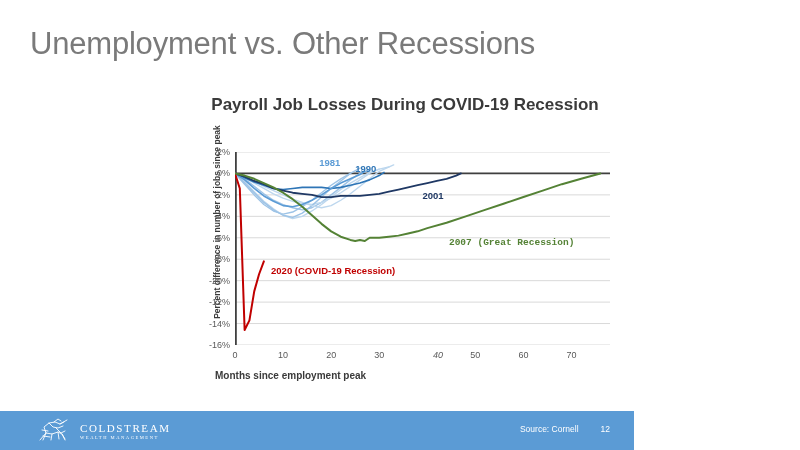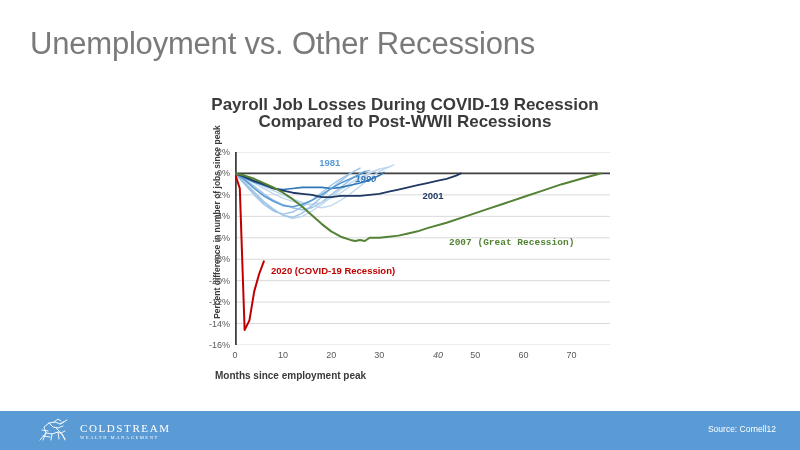--- a/index.html
+++ b/index.html
@@ -107,21 +107,21 @@
     font-size: 9.5px;
     font-weight: bold;
     white-space: nowrap;
   }
 
   
   #footer {
     position: absolute;
     left: 0;
     bottom: 0;
-    width: 800px;
+    width: 634px;
     height: 39px;
     background: #5b9bd5;
   }
   #brand {
     position: absolute;
     left: 34px;
     top: 7px;
     display: flex;
     align-items: center;
     gap: 8px;
@@ -136,34 +136,34 @@
     font-size: 4.6px;
     letter-spacing: 1.5px;
     font-family: "Liberation Serif", serif;
   }
   #footer-right {
     position: absolute;
     right: 24px;
     top: 13px;
     display: flex;
     align-items: center;
+    gap: 22px;
     color: #ffffff;
     font-size: 8.5px;
   }
 </style>
 </head>
 <body>
 
 <div id="slide-title">Unemployment vs. Other Recessions</div>
 
 <div id="chart-area">
 
   <div id="chart-title">
     <div>Payroll Job Losses During COVID-19 Recession</div>
-    <div>Compared to Post-WWII Recessions</div>
   </div>
 
   <div id="y-axis-title">Percent difference in number of jobs since peak</div>
 
   <div id="x-axis-title">Months since employment peak</div>
 
   <div id="plot">
     <svg id="plot-svg" width="375" height="193" viewBox="0 0 375 193">
         <line x1="0" x2="375" y1="0" y2="0" stroke="#d9d9d9" stroke-width="1"></line>
         <line x1="0" x2="375" y1="21.444444444444457" y2="21.444444444444457" stroke="#d9d9d9" stroke-width="1"></line>
@@ -203,21 +203,21 @@
       <div class="xtick" style="left: 48.0769px;">10</div>
       <div class="xtick" style="left: 96.1538px;">20</div>
       <div class="xtick" style="left: 144.231px;">30</div>
       <div class="xtick" style="left: 203px; font-style: italic;">40</div>
       <div class="xtick" style="left: 240.385px;">50</div>
       <div class="xtick" style="left: 288.462px;">60</div>
       <div class="xtick" style="left: 336.538px;">70</div>
       <div class="series-label" style="left: 36.0577px; top: 112.583px; color: rgb(192, 0, 0);">2020 (COVID-19 Recession)</div>
       <div class="series-label" style="left: 213.942px; top: 84.7056px; color: rgb(84, 130, 53); font-family: Liberation Mono, monospace;">2007 (Great Recession)</div>
       <div class="series-label" style="left: 187.5px; top: 37.5278px; color: rgb(31, 56, 100);">2001</div>
-      <div class="series-label" style="left: 120.192px; top: 21px; color: rgb(46, 117, 182); font-style: italic;">1990</div>
+      <div class="series-label" style="left: 120.192px; top: 11px; color: rgb(46, 117, 182);">1990</div>
       <div class="series-label" style="left: 84.1346px; top: 5.36111px; color: rgb(91, 155, 213);">1981</div>
     </div>
 
 </div>
 
 <div id="footer">
 
   <div id="brand">
     <svg width="38" height="26" viewBox="0 0 38 26">
       <g stroke="#ffffff" stroke-width="0.9" fill="none" stroke-linecap="round">

